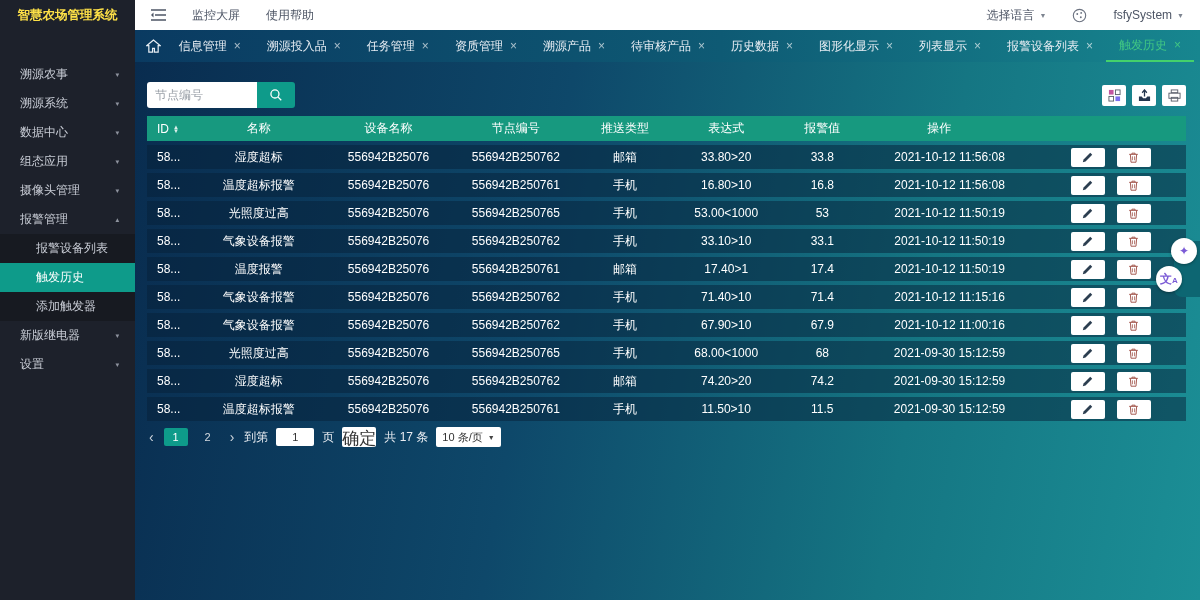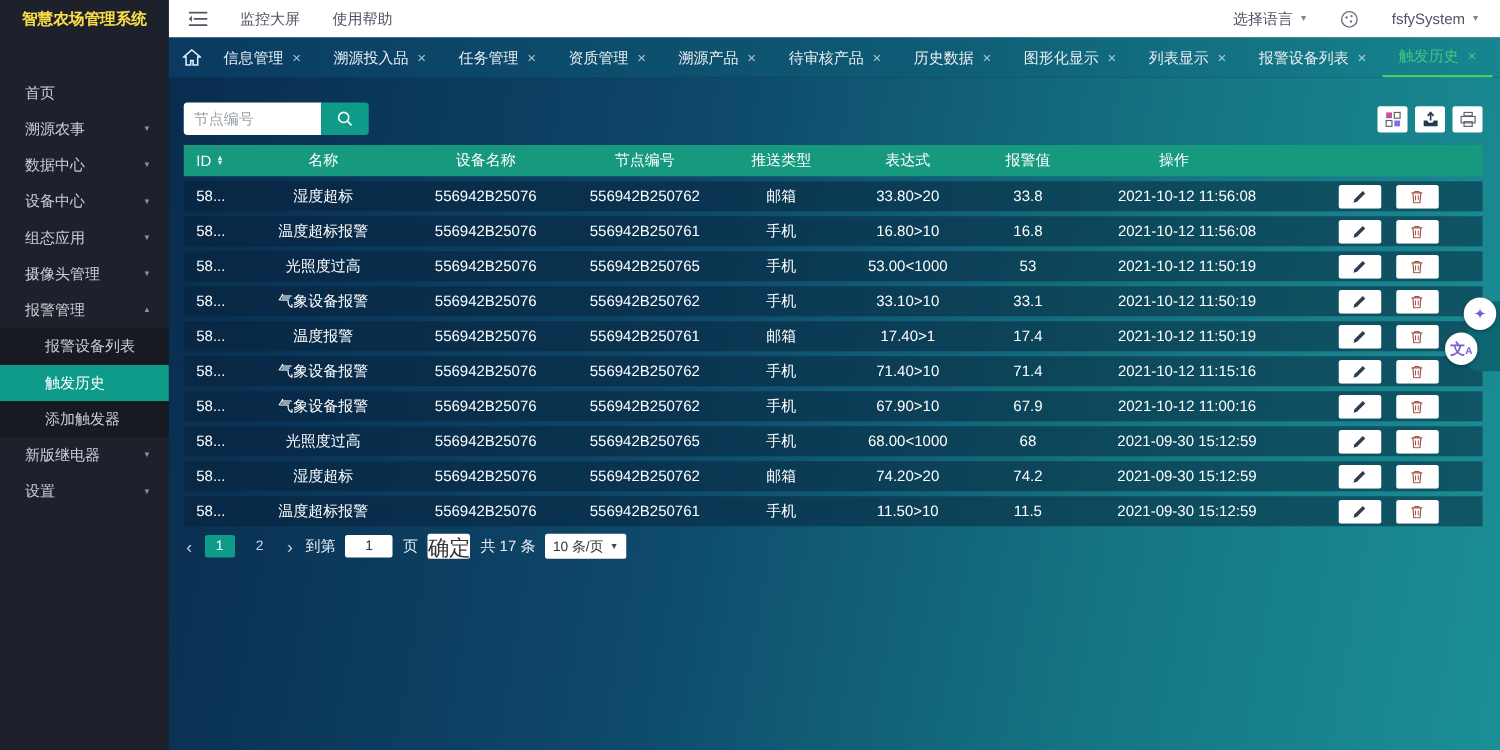--- a/index.html
+++ b/index.html
@@ -86,33 +86,29 @@
 </style>
 </head>
 <body>
 
 <div class="screen">
 
   <aside class="sidebar">
     <div class="app-title">智慧农场管理系统</div>
     <nav class="menu">
         <div class="menu-item">
-    <span class="label">首页</span>
-
-  </div>
-        <div class="menu-item">
     <span class="label">溯源农事</span>
     <span class="arrow">▼</span>
   </div>
         <div class="menu-item">
+    <span class="label">溯源系统</span>
+    <span class="arrow">▼</span>
+  </div>
+        <div class="menu-item">
     <span class="label">数据中心</span>
-    <span class="arrow">▼</span>
-  </div>
-        <div class="menu-item">
-    <span class="label">设备中心</span>
     <span class="arrow">▼</span>
   </div>
         <div class="menu-item">
     <span class="label">组态应用</span>
     <span class="arrow">▼</span>
   </div>
         <div class="menu-item">
     <span class="label">摄像头管理</span>
     <span class="arrow">▼</span>
   </div>

